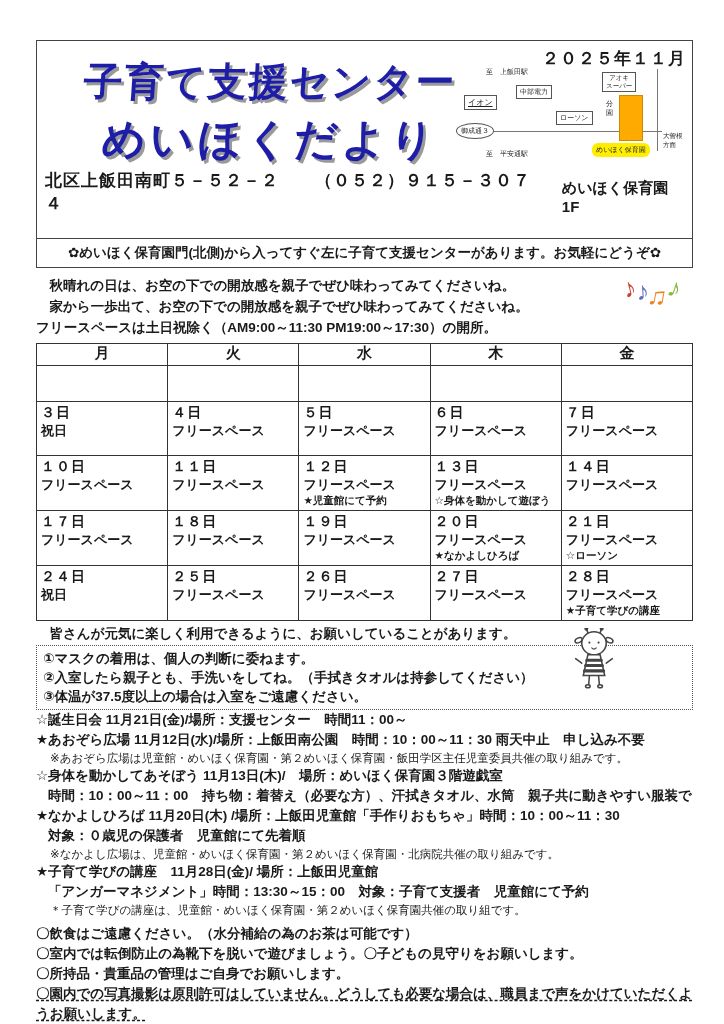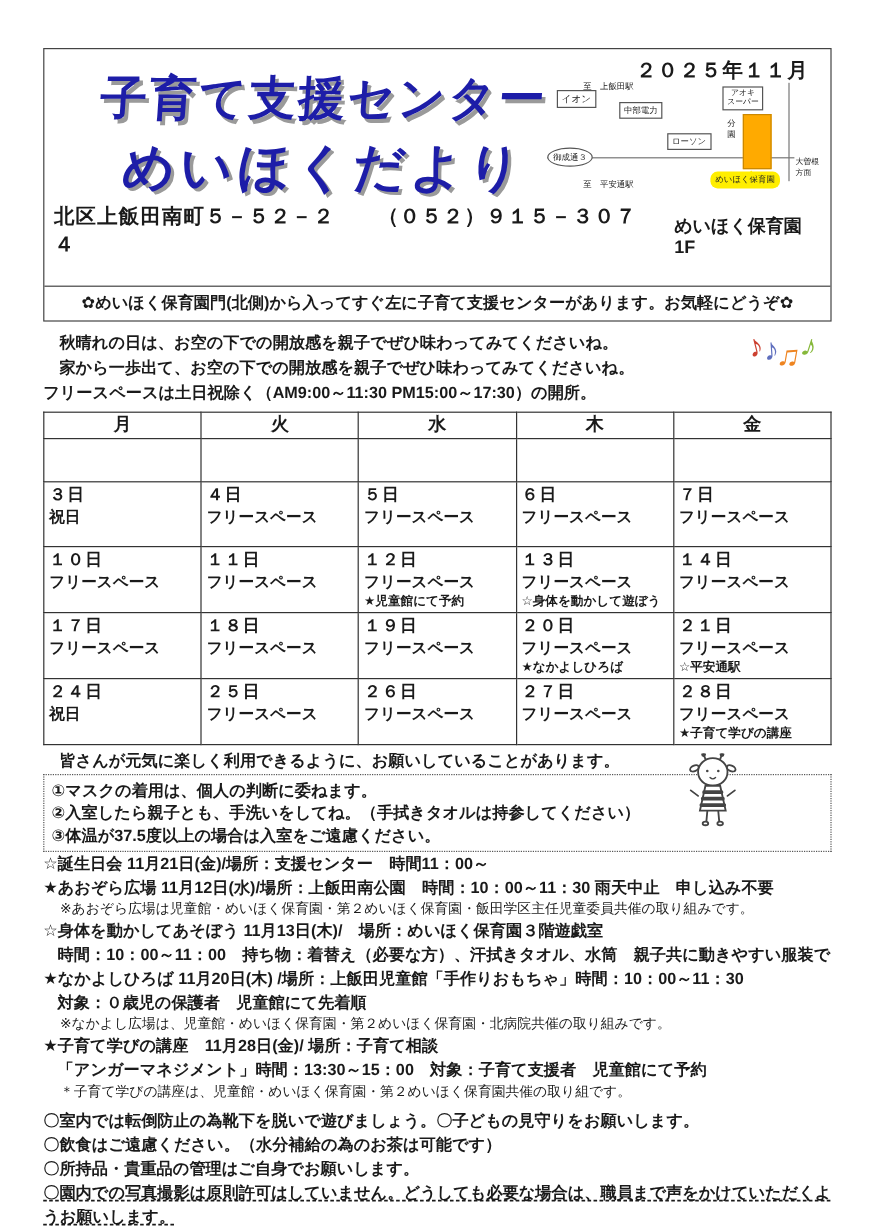--- a/index.html
+++ b/index.html
@@ -9,21 +9,21 @@
     font-family:"Liberation Sans","DejaVu Sans",sans-serif;
     color:#1a1a1a; overflow:hidden;
   }
   .page { position:relative; width:724px; height:1024px; padding:40px 31px 0 36px; }
 
   .tagline { font-size:14px; font-weight:700; letter-spacing:.5px; margin-bottom:3px; }
 
   
   .header-box { border:1.5px solid #444; width:657px; }
   .header-top { position:relative; height:128px; }
-  .issue-date { position:absolute; top:6px; right:18px; font-size:17px; font-weight:600; letter-spacing:1px; }
+  .issue-date { position:absolute; top:6px; right:6px; font-size:17px; font-weight:600; letter-spacing:1px; }
   .title-wrap { position:absolute; left:18px; top:14px; width:430px; text-align:center; }
   .title-l1, .title-l2 {
     font-weight:700; color:#1d1da8;
     text-shadow:3px 3px 0 #9a9a9a;
     transform:skewX(-4deg);
     white-space:nowrap;
   }
   .title-l1 { font-size:39px; letter-spacing:2px; }
   .title-l2 { font-size:43px; letter-spacing:4px; margin-top:2px; }
 
@@ -91,21 +91,21 @@
   <div class="header-box">
     <div class="header-top">
       <div class="issue-date">２０２５年１１月</div>
       <div class="title-wrap">
         <div class="title-l1">子育て支援センター</div>
         <div class="title-l2">めいほくだより</div>
       </div>
 
       <div class="map">
         <div class="lbl" style="left:30px; top:0;">至　上飯田駅</div>
-        <div class="box" style="left:8px; top:8px; font-size:8px;">イオン</div>
+        <div class="box" style="left:8px; top:28px; font-size:8px;text-decoration:underline;">イオン</div>
         <div class="box" style="left:60px; top:18px;">中部電力</div>
         <div class="box aoki">
             <div>アオキ</div>
             <div>スーパー</div>
           </div>
         <div class="road-h"></div>
         <div class="road-v"></div>
         <div class="box" style="left:100px; top:44px;">ローソン</div>
         <div class="oval" style="left:0; top:56px;">御成通３</div>
         <div class="bunen">分園</div>
@@ -122,21 +122,21 @@
     <div class="address-row">
       <span class="address">北区上飯田南町５－５２－２　　（０５２）９１５－３０７４</span>
       <span class="building-name">めいほく保育園1F</span>
     </div>
     <div class="entrance-note">✿めいほく保育園門(北側)から入ってすぐ左に子育て支援センターがあります。お気軽にどうぞ✿</div>
   </div>
 
   <div class="intro">
     <div class="intro-line">　秋晴れの日は、お空の下での開放感を親子でぜひ味わってみてくださいね。</div>
     <div class="intro-line">　家から一歩出て、お空の下での開放感を親子でぜひ味わってみてくださいね。</div>
-    <div class="intro-line">フリースペースは土日祝除く（AM9:00～11:30 PM15:00～17:30）の開所。</div>
+    <div class="intro-line">フリースペースは土日祝除く（AM9:00～11:30 PM19:00～17:30）の開所。</div>
     <div class="music-notes"><span style="color: rgb(204, 64, 48);">♪</span><span style="color: rgb(95, 111, 190);">♪</span><span style="color: rgb(238, 132, 32);">♫</span><span style="color: rgb(134, 184, 58);">♪</span></div>
   </div>
 
   <table class="calendar">
     <thead>
         <tr id="cal-head">
           <th>月</th>
           <th>火</th>
           <th>水</th>
           <th>木</th>
@@ -211,21 +211,21 @@
             <div class="cal-line">フリースペース</div>
           </td>
           <td>
             <div class="cal-date">２０日</div>
             <div class="cal-line">フリースペース</div>
             <div class="cal-special">★なかよしひろば</div>
           </td>
           <td>
             <div class="cal-date">２１日</div>
             <div class="cal-line">フリースペース</div>
-            <div class="cal-special">☆平安通駅</div>
+            <div class="cal-special">☆ローソン</div>
           </td>
         </tr>
         <tr>
           <td>
             <div class="cal-date">２４日</div>
             <div class="cal-line">祝日</div>
           </td>
           <td>
             <div class="cal-date">２５日</div>
             <div class="cal-line">フリースペース</div>
@@ -281,26 +281,26 @@
 
   <div class="events" id="events">
       <div class="ev-main">☆誕生日会 11月21日(金)/場所：支援センター　時間11：00～</div>
       <div class="ev-main">★あおぞら広場 11月12日(水)/場所：上飯田南公園　時間：10：00～11：30 雨天中止　申し込み不要</div>
       <div class="ev-note">※あおぞら広場は児童館・めいほく保育園・第２めいほく保育園・飯田学区主任児童委員共催の取り組みです。</div>
       <div class="ev-main">☆身体を動かしてあそぼう 11月13日(木)/　場所：めいほく保育園３階遊戯室</div>
       <div class="ev-sub">時間：10：00～11：00　持ち物：着替え（必要な方）、汗拭きタオル、水筒　親子共に動きやすい服装で</div>
       <div class="ev-main">★なかよしひろば 11月20日(木) /場所：上飯田児童館「手作りおもちゃ」時間：10：00～11：30</div>
       <div class="ev-sub">対象：０歳児の保護者　児童館にて先着順</div>
       <div class="ev-note">※なかよし広場は、児童館・めいほく保育園・第２めいほく保育園・北病院共催の取り組みです。</div>
-      <div class="ev-main">★子育て学びの講座　11月28日(金)/ 場所：子育て相談</div>
+      <div class="ev-main">★子育て学びの講座　11月28日(金)/ 場所：上飯田児童館</div>
       <div class="ev-sub">「アンガーマネジメント」時間：13:30～15：00　対象：子育て支援者　児童館にて予約</div>
       <div class="ev-note">＊子育て学びの講座は、児童館・めいほく保育園・第２めいほく保育園共催の取り組です。</div>
     </div>
 
   <div class="notices" id="notices">
+      <div class="notice">〇飲食はご遠慮ください。（水分補給の為のお茶は可能です）</div>
       <div class="notice">〇室内では転倒防止の為靴下を脱いで遊びましょう。〇子どもの見守りをお願いします。</div>
-      <div class="notice">〇飲食はご遠慮ください。（水分補給の為のお茶は可能です）</div>
       <div class="notice">〇所持品・貴重品の管理はご自身でお願いします。</div>
       <div class="notice u">〇園内での写真撮影は原則許可はしていません。どうしても必要な場合は、職員まで声をかけていただくようお願いします。</div>
       <div class="notice">〇栄養士、看護師との相談を希望される方はお知らせください。</div>
     </div>
 
 </div>
 
 </body></html>

